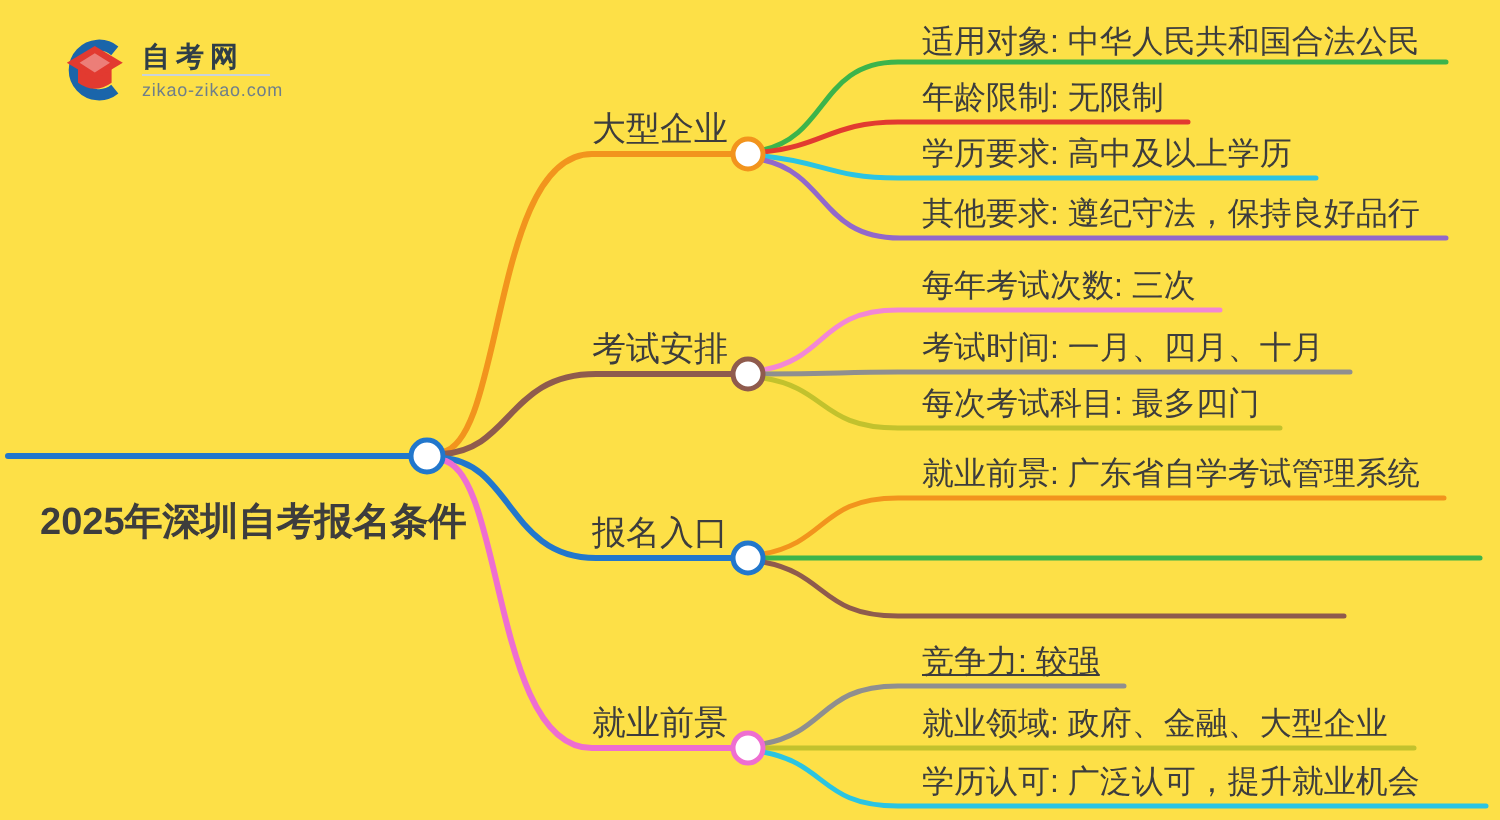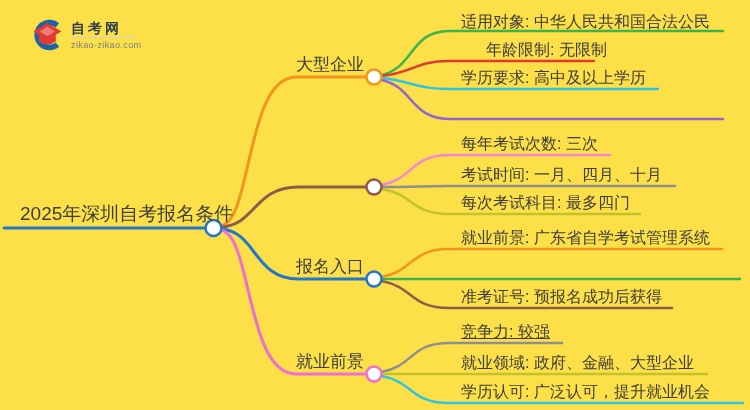--- a/index.html
+++ b/index.html
@@ -3,21 +3,21 @@
 <meta charset="utf-8">
 <style>
   html,body{margin:0;padding:0;background:#fff;}
   .stage{
     position:relative;width:750px;height:410px;background:#fde047;
     font-family:"Liberation Sans","DejaVu Sans",sans-serif;
     overflow:hidden;
   }
   .links{position:absolute;left:0;top:0;}
   .node{position:absolute;white-space:nowrap;color:#3d3d3d;}
-  .root-label{font-size:19px;line-height:22px;font-weight:400;}
+  .root-label{font-size:19px;line-height:22px;font-weight:700;margin-top:48px;}
   .branch-label{font-size:17px;line-height:21px;}
   .leaf-label{font-size:16px;line-height:20px;}
   .logo{position:absolute;left:30px;top:19px;display:flex;align-items:center;}
   .logo-icon{display:block;}
   .logo-text{margin-left:7px;}
   .logo-title{font-size:14px;font-weight:bold;color:#2f3e48;letter-spacing:3px;line-height:16px;}
   .logo-divider{height:1px;background:#c9d3d9;margin:1px 0 2px 0;width:64px;}
   .logo-domain{font-size:9px;color:#6f7f8a;letter-spacing:0.4px;line-height:10px;}
 </style>
 </head>
@@ -68,31 +68,32 @@
     <div class="logo-text">
       <div class="logo-title">自考网</div>
       <div class="logo-divider"></div>
       <div class="logo-domain">zikao-zikao.com</div>
     </div>
   </div>
 
   <div class="node root-label" style="left:20px;top:203px;">2025年深圳自考报名条件</div>
 
   <div class="node branch-label" style="left:296px;top:54px;">大型企业</div>
+  <div class="node branch-label" style="left:296px;top:164px;">考试安排</div>
   <div class="node branch-label" style="left:296px;top:256px;">报名入口</div>
   <div class="node branch-label" style="left:296px;top:351px;">就业前景</div>
 
   <div class="node leaf-label" style="left:461px;top:12px;">适用对象: 中华人民共和国合法公民</div>
-  <div class="node leaf-label" style="left:486px;top:40px;">年龄限制: 无限制</div>
+  <div class="node leaf-label" style="left:461px;top:40px;">年龄限制: 无限制</div>
   <div class="node leaf-label" style="left:461px;top:68px;">学历要求: 高中及以上学历</div>
+  <div class="node leaf-label" style="left:461px;top:98px;">其他要求: 遵纪守法，保持良好品行</div>
 
   <div class="node leaf-label" style="left:461px;top:134px;">每年考试次数: 三次</div>
   <div class="node leaf-label" style="left:461px;top:165px;">考试时间: 一月、四月、十月</div>
   <div class="node leaf-label" style="left:461px;top:193px;">每次考试科目: 最多四门</div>
 
   <div class="node leaf-label" style="left:461px;top:228px;">就业前景: 广东省自学考试管理系统</div>
-  <div class="node leaf-label" style="left:461px;top:287px;">准考证号: 预报名成功后获得</div>
 
   <div class="node leaf-label" style="left:461px;top:322px;text-decoration:underline;">竞争力: 较强</div>
   <div class="node leaf-label" style="left:461px;top:382px;">学历认可: 广泛认可，提升就业机会</div>
   <div class="node leaf-label" style="left:461px;top:353px;">就业领域: 政府、金融、大型企业</div>
 
 </div>
 
 </body></html>

